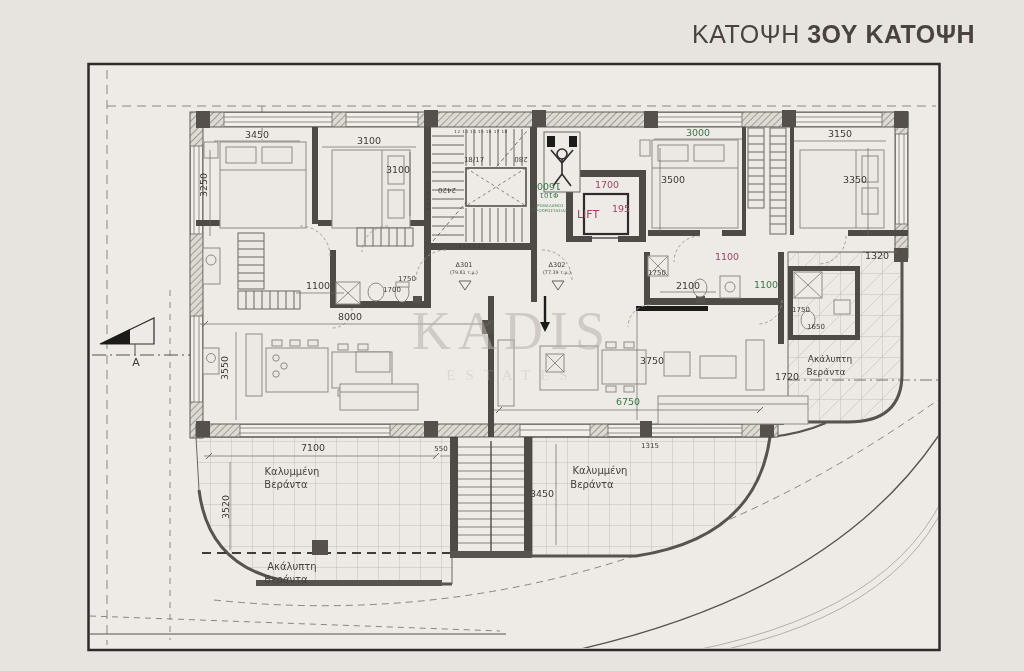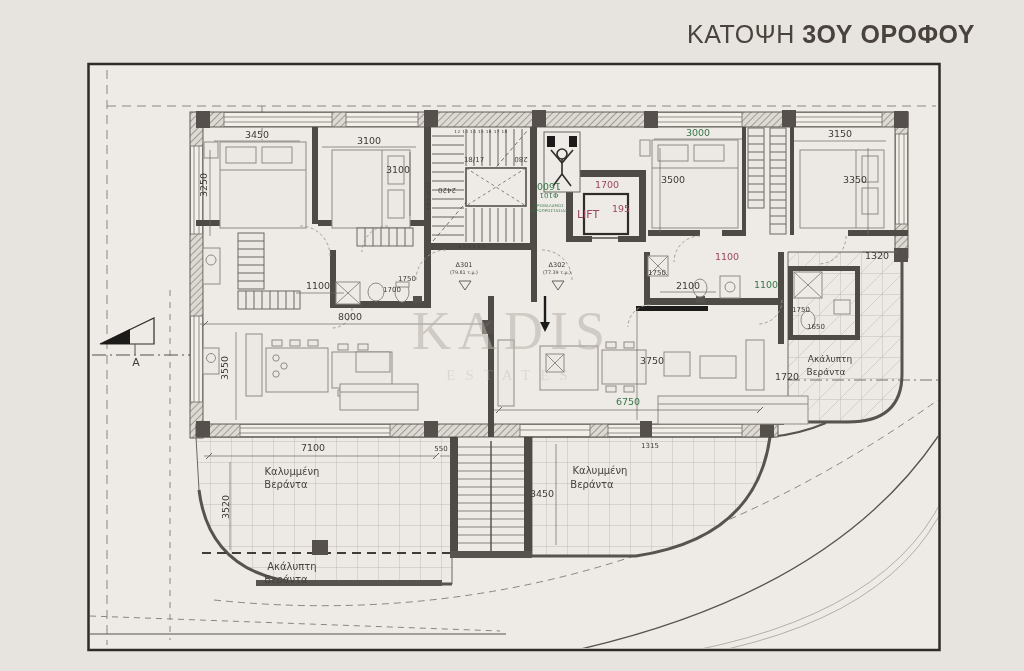--- a/index.html
+++ b/index.html
@@ -26,21 +26,21 @@
   .room{font-size:10px;fill:#46423c;}
   .room2{font-size:9px;}
   .wm{font-family:"Liberation Serif",serif;font-size:54px;fill:#b6b0a7;opacity:.55;letter-spacing:7px;}
   .wm2{font-family:"Liberation Serif",serif;font-size:15px;fill:#b6b0a7;opacity:.32;letter-spacing:10px;}
   .marker-a{font-size:11px;}
 </style>
 </head>
 <body>
 
 <div class="title">
-  <span>ΚΑΤΟΨΗ </span><span class="bold">3ΟΥ ΟΡΟΦΟΥ</span>
+  <span>ΚΑΤΟΨΗ </span><span class="bold">3ΟΥ ΚΑΤΟΨΗ</span>
 </div>
 
 <svg width="1024" height="671" viewBox="0 0 1024 671">
   <defs>
     <pattern id="hatch" width="5" height="5" patternUnits="userSpaceOnUse" patternTransform="rotate(45)">
       <rect width="5" height="5" fill="#ddd9d3"></rect>
       <line x1="0" y1="0" x2="0" y2="5" stroke="#6e6962" stroke-width="1.1"></line>
     </pattern>
     <pattern id="tiles" width="21" height="21" patternUnits="userSpaceOnUse">
       <rect width="21" height="21" fill="#edeae5"></rect>

